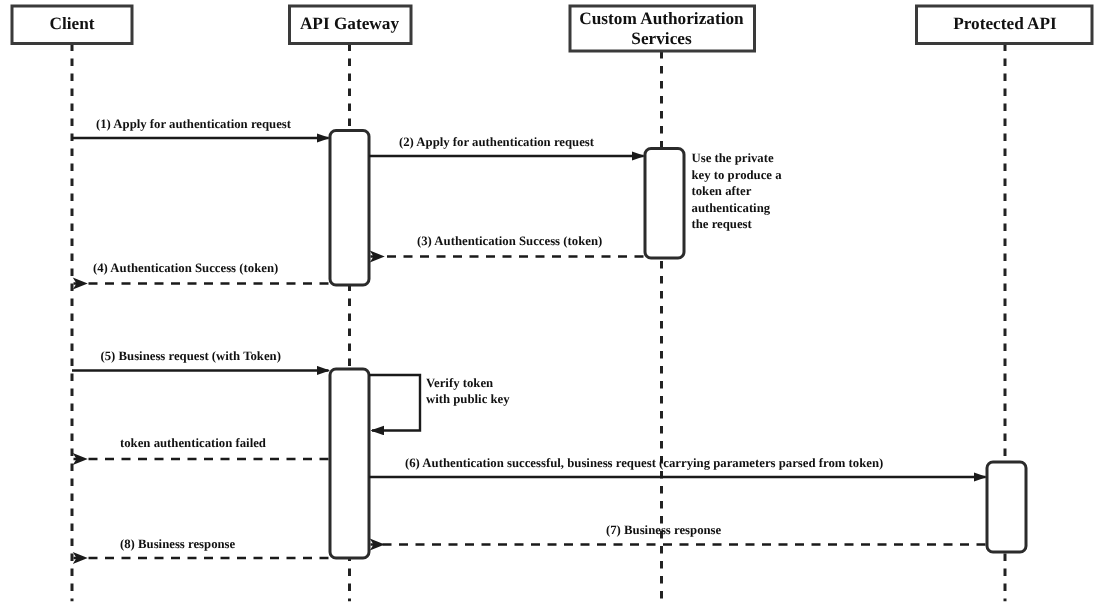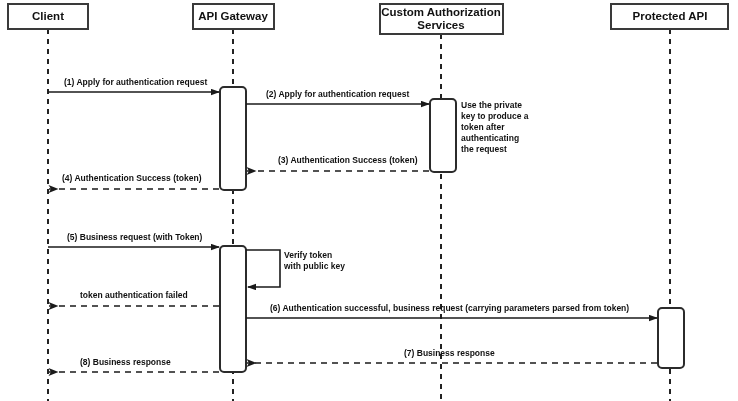--- a/index.html
+++ b/index.html
@@ -1,18 +1,18 @@
 <!DOCTYPE html>
 <html><head>
 <meta charset="utf-8">
 <style>
   html,body{margin:0;padding:0;background:#ffffff;}
   body{width:738px;height:401px;overflow:hidden;
        font-family:"Liberation Sans","DejaVu Sans",sans-serif;}
-  #canvas{position:relative;width:738px;height:396px;}
+  #canvas{position:relative;width:738px;height:396px;font-family:Liberation Serif, serif;}
   svg{position:absolute;left:0;top:0;}
   .lifeline-box{fill:#ffffff;stroke:#3a3a3a;stroke-width:2;}
   .lifeline-dash{stroke:#222222;stroke-width:2;stroke-dasharray:5 5;fill:none;}
   .activation{fill:#ffffff;stroke:#2b2b2b;stroke-width:2;}
   .msg-solid{stroke:#1a1a1a;stroke-width:1.6;fill:none;}
   .msg-dashed{stroke:#1a1a1a;stroke-width:1.6;fill:none;stroke-dasharray:6 5;}
   .hdr-text{font-size:11.5px;font-weight:bold;fill:#111111;text-anchor:middle;
             dominant-baseline:middle;}
   .msg-text{font-size:8.5px;font-weight:bold;fill:#111111;}
   .note-text{font-size:8.5px;font-weight:bold;fill:#111111;}

